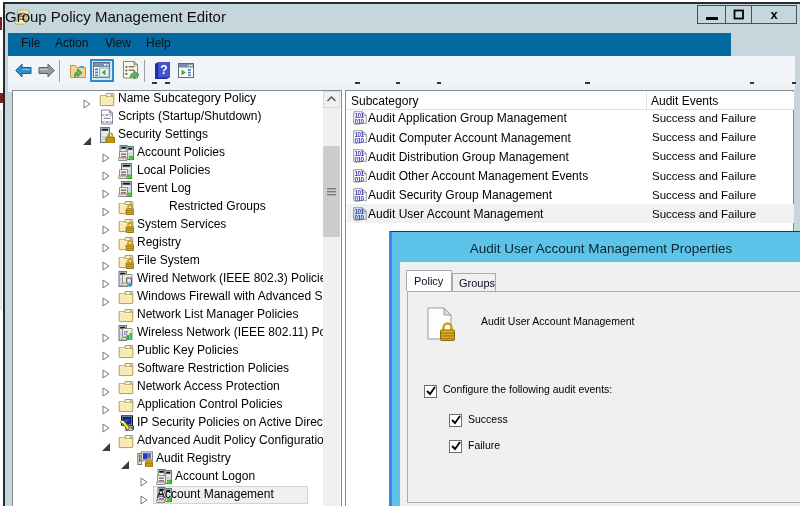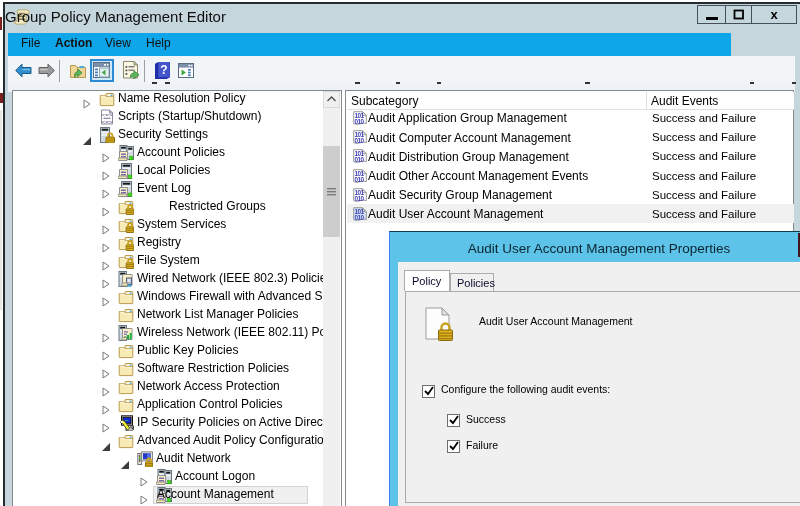--- a/index.html
+++ b/index.html
@@ -5,21 +5,21 @@
   html,body{margin:0;padding:0;}
   body{width:800px;height:506px;overflow:hidden;position:relative;
        font-family:"Liberation Sans",sans-serif;background:#fff;}
   .abs{position:absolute;}
   
   #win{left:3px;top:2px;width:797px;height:504px;background:#c6d6dd;}
   #titlebar{left:0;top:0;width:795px;height:29px;}
   #title{left:2px;top:6px;width:795px;text-align:left;font-size:15px;color:#101010;}
   .winbtn{top:3px;height:19px;border:1px solid #44505a;box-sizing:border-box;text-align:center;color:#000;}
   
-  #menubar{left:5px;top:31px;width:723px;height:23px;background:#0ea5e9;text-align:right;}
+  #menubar{left:5px;top:31px;width:723px;height:23px;background:#0369a1;text-align:right;}
   .menuitem{top:3px;font-size:12px;color:#111;}
   
   #toolbar{left:5px;top:54px;width:787px;height:28px;background:#f2f5f7;}
   .tbsep{top:4px;width:1px;height:22px;background:#9aa0a6;}
   
   #strip{left:5px;top:82px;width:787px;height:8px;background:#eef2f6;}
   .dash{height:2px;background:#30343c;top:80px;}
   
   #tree{left:9px;top:88px;width:330px;height:422px;background:#fff;border:1px solid #828790;box-sizing:border-box;}
   #rpane{left:342px;top:88px;width:449px;height:422px;background:#fff;border:1px solid #828790;box-sizing:border-box;}
@@ -32,21 +32,21 @@
   #sbup{left:0;top:0;width:17px;height:17px;background:#f0f0f0;border:1px solid #dadada;box-sizing:border-box;}
   #sbthumb{left:0;top:55px;width:17px;height:91px;background:#cdcdcd;}
   
   .hdrtxt{top:3px;font-size:12px;color:#000;text-align:center;}
   .lrow{position:absolute;left:1px;width:447px;height:19px;}
   .ltext{position:absolute;left:21px;top:3px;font-size:12px;color:#000;white-space:nowrap;}
   .rtext{position:absolute;left:305px;top:3.5px;font-size:11.5px;color:#000;white-space:nowrap;text-align:center;}
   .licon{position:absolute;left:6px;top:2.5px;}
   
   #dlg{left:389px;top:231px;width:411px;height:275px;background:#5ec3e8;
-       border-top:1px solid #103c50;border-left:1px solid #3b82f6;box-sizing:border-box;}
+       border-top:1px solid #103c50;border-left:3px solid #3b82f6;box-sizing:border-box;}
   #dlgtitle{left:4px;top:9px;width:410px;text-align:center;font-size:13.5px;color:#0a2530;}
   #dlgbody{left:8px;top:30px;width:402px;height:244px;background:#f0f0f0;}
   .tab{position:absolute;font-size:11px;color:#0a0a2a;box-sizing:border-box;}
   #tabpanel{left:7px;top:29px;width:395px;height:212px;background:#f0f0f0;
             border-top:1px solid #ababab;border-left:1px solid #ababab;border-bottom:1px solid #ababab;box-sizing:border-box;}
   .cb{position:absolute;width:13px;height:13px;background:#fff;border:1px solid #6e6e6e;box-sizing:border-box;}
   .cblabel{position:absolute;font-size:10.5px;color:#000;}
 </style>
 </head>
 <body>
@@ -74,21 +74,21 @@
     <div class="winbtn abs" style="left:722px;width:27px;">
       <svg width="25" height="17">
           <rect x="8.5" y="4.5" width="8.5" height="8" fill="none" stroke="#000" stroke-width="1.8"></rect>
         </svg>
     </div>
     <div class="winbtn abs" style="left:748px;width:46px;font-size:13px;font-weight:bold;padding-top:1px;">x</div>
   </div>
 
   <div id="menubar" class="abs">
     <div class="menuitem abs" style="left:13px;">File</div>
-    <div class="menuitem abs" style="left:47px;font-weight:bold;">Action</div>
+    <div class="menuitem abs" style="left:47px;">Action</div>
     <div class="menuitem abs" style="left:97px;">View</div>
     <div class="menuitem abs" style="left:138px;">Help</div>
   </div>
 
   <div id="toolbar" class="abs">
 
     <svg class="abs" style="left:7px;top:7px" width="17" height="15" viewBox="0 0 17 15">
       <path d="M7 1.2 v3.3 h9 v6 h-9 v3.3 L0.7 7.5 z" fill="#2f8ed2" stroke="#1c5a86" stroke-width="1"></path>
       <path d="M7.3 2.8 v3 h8 v1.5 h-8 z" fill="#7dc0ea" opacity="0.85"></path>
     </svg>
@@ -164,21 +164,21 @@
         <span class="arrow" style="left:70px;"><svg width="8" height="10" viewBox="0 0 8 10">
             <path d="M1 1 L7 5 L1 9 z" fill="#fff" stroke="#7a7a7a" stroke-width="1"></path>
           </svg></span>
         <span class="ticon" style="left:86px;"><svg width="16" height="16" viewBox="0 0 16 16">
             <path d="M8 2.5 h6 a0.8 0.8 0 0 1 0.8 0.8 V6 H7 V3.3 A0.8 0.8 0 0 1 8 2.5 z" fill="#f3e3a8" stroke="#b99a4e"></path>
             <rect x="8.3" y="3.6" width="5.6" height="1.6" fill="#fff"></rect>
             <rect x="11.6" y="3.6" width="2" height="1.6" fill="#58aadf"></rect>
             <path d="M1.2 4.5 h5 l1 1.5 h7.6 v8 a0.6 0.6 0 0 1 -0.6 0.6 H1.8 a0.6 0.6 0 0 1 -0.6 -0.6 z" fill="#f7eab4" stroke="#b99a4e"></path>
             <path d="M1.8 5.2 h4.1 l1 1.5 h7.2" fill="none" stroke="#fdf8e0" stroke-width="1"></path>
           </svg></span>
-        <span class="tlabel" style="left:105px;">Name Resolution Policy</span>
+        <span class="tlabel" style="left:105px;">Name Subcategory Policy</span>
       </div>
       <div class="trow" style="left:0;top:18px;width:323px;">
         <span class="ticon" style="left:86px;"><svg width="16" height="16" viewBox="0 0 16 16">
             <path d="M2.5 1 h8 l3 3 v11 H2.5 z" fill="#fff" stroke="#8a8aa0"></path>
             <path d="M10.5 1 l3 3 h-3 z" fill="#d8d8e4" stroke="#8a8aa0"></path>
             <text x="8" y="7.5" font-size="6" fill="#5a4a7a" text-anchor="middle" font-family="Liberation Mono">&lt;=&gt;</text>
             <rect x="4.5" y="8.8" width="7" height="1" fill="#7a6a9a"></rect>
             <text x="8" y="14.5" font-size="6" fill="#5a4a7a" text-anchor="middle" font-family="Liberation Mono">&lt;=&gt;</text>
           </svg></span>
         <span class="tlabel" style="left:105px;">Scripts (Startup/Shutdown)</span>
@@ -464,21 +464,21 @@
             <rect x="2" y="3.8" width="1.4" height="7" fill="#555"></rect>
             <rect x="2" y="6" width="1.4" height="1.8" fill="#3ddb18"></rect>
             <rect x="4.5" y="0.8" width="11" height="9" fill="#e6e2da" stroke="#888"></rect>
             <rect x="6" y="2.2" width="8" height="6.2" fill="#2438c8"></rect>
             <rect x="10" y="2.2" width="4" height="6.2" fill="#6a86e8" opacity="0.7"></rect>
             <rect x="8.5" y="10.73" width="7.2" height="5.27" rx="0.8" fill="#dcb31e" stroke="#8a6a10"></rect>
             <rect x="9.1" y="11.92" width="6" height="1.1" fill="#a87f10"></rect>
             <rect x="9.1" y="13.620000000000001" width="6" height="1.1" fill="#a87f10"></rect>
             <path d="M10.3 10.73 v-1.53 a1.8 1.8 0 0 1 3.6 0 v1.53" fill="none" stroke="#c9a01c" stroke-width="1.8"></path>
           </svg></span>
-        <span class="tlabel" style="left:143px;">Audit Network</span>
+        <span class="tlabel" style="left:143px;">Audit Registry</span>
       </div>
       <div class="trow" style="left:0;top:378px;width:323px;">
         <span class="arrow" style="left:127px;"><svg width="8" height="10" viewBox="0 0 8 10">
             <path d="M1 1 L7 5 L1 9 z" fill="#fff" stroke="#7a7a7a" stroke-width="1"></path>
           </svg></span>
         <span class="ticon" style="left:143px;"><svg width="16" height="16" viewBox="0 0 16 16">
             <rect x="2" y="0.5" width="7" height="14" fill="#cfd9df" stroke="#68747e"></rect>
             <rect x="3.2" y="1.7" width="4.6" height="2" fill="#14181c"></rect>
             <rect x="3.2" y="4.7" width="4.6" height="1.6" fill="#f2f6f8"></rect>
             <rect x="9" y="1.5" width="6.5" height="13" fill="#cfd9df" stroke="#68747e"></rect>
@@ -590,21 +590,21 @@
       </div>
     </div>
 </div>
 
 <div id="dlg" class="abs">
   <div id="dlgtitle" class="abs">Audit User Account Management Properties</div>
   <div class="abs" style="left:408px;top:1px;width:3px;height:24px;background:#401818;"></div>
   <div id="dlgbody" class="abs">
 
     <div class="tab abs" style="left:6px;top:8px;width:46px;height:21px;background:#fff;border:1px solid #ababab;border-bottom:none;padding:4px 0 0 7px;">Policy</div>
-    <div class="tab abs" style="left:52px;top:11px;width:44px;height:18px;background:#f0f0f0;border:1px solid #ababab;border-bottom:none;padding:3px 0 0 6px;">Policies</div>
+    <div class="tab abs" style="left:52px;top:11px;width:44px;height:18px;background:#f0f0f0;border:1px solid #ababab;border-bottom:none;padding:3px 0 0 6px;">Groups</div>
     <div id="tabpanel" class="abs"></div>
 
     <svg class="abs" style="left:27px;top:45px" width="30" height="35" viewBox="0 0 30 35">
       <path d="M1 1 h16 l7 7 v24 H1 z" fill="#fdfdfd" stroke="#9a9a9a"></path>
       <path d="M17 1 l7 7 h-7 z" fill="#e0e0e0" stroke="#9a9a9a"></path>
       <g>
         <path d="M16.5 23 v-2.5 a4 4 0 0 1 8 0 V23" fill="none" stroke="#c9a01c" stroke-width="2.4"></path>
         <rect x="13.5" y="23" width="14" height="10.5" rx="0.8" fill="#dcb31e" stroke="#8a6a10"></rect>
         <rect x="14" y="25.5" width="13" height="1.4" fill="#a87f10"></rect>
         <rect x="14" y="28.2" width="13" height="1.4" fill="#a87f10"></rect>

